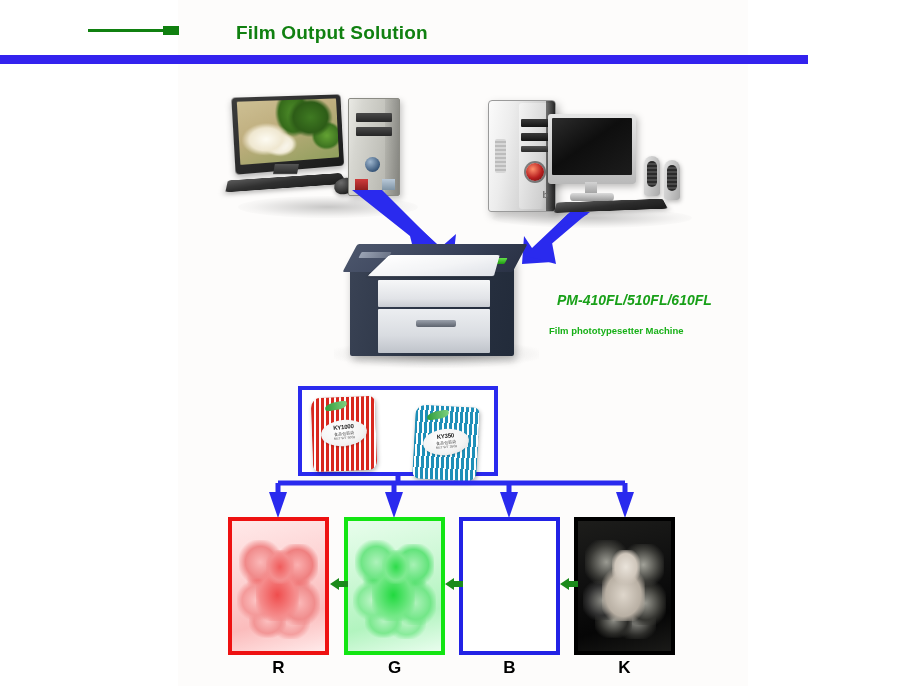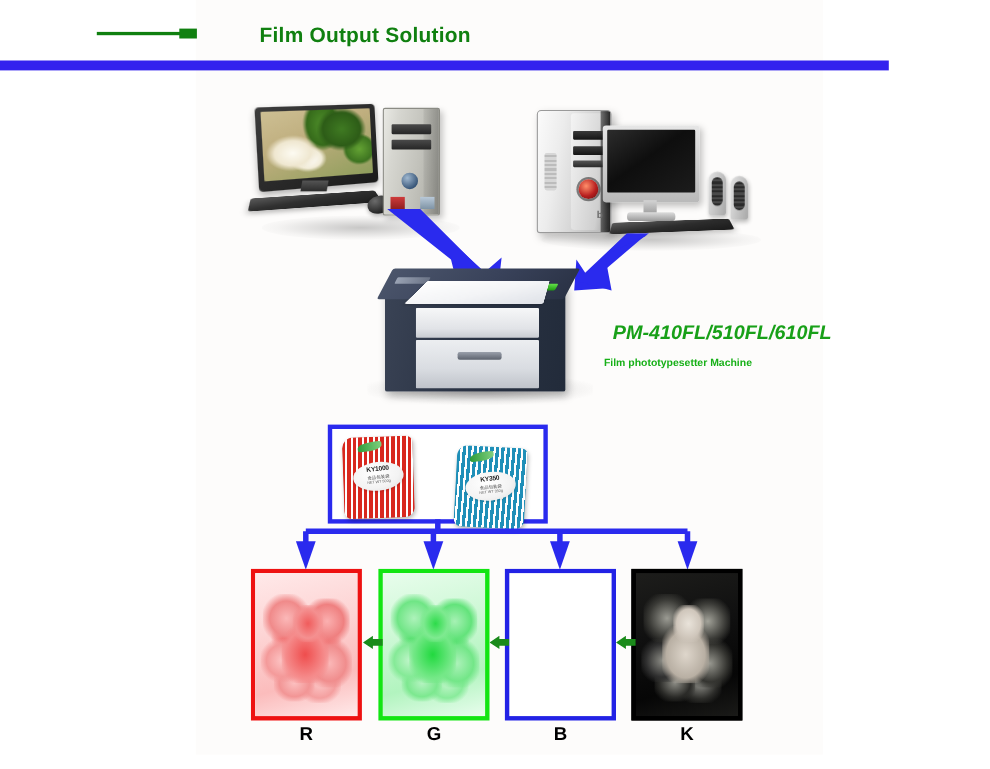--- a/index.html
+++ b/index.html
@@ -294,21 +294,21 @@
     transform: skewX(-28deg);
     border-radius: 1px;
   }
 
   
   .arrow-svg { position: absolute; overflow: visible; }
 
   
   .model-name {
     position: absolute; left: 557px; top: 292px;
-    font-size: 18px; font-style: italic; font-weight: bold;
+    font-size: 14px; font-style: italic; font-weight: bold;
     color: #18a018;
     white-space: nowrap;
   }
   .model-sub {
     position: absolute; left: 549px; top: 325px;
     font-size: 9.5px; font-weight: bold;
     color: #17b017;
     white-space: nowrap;
   }
 

